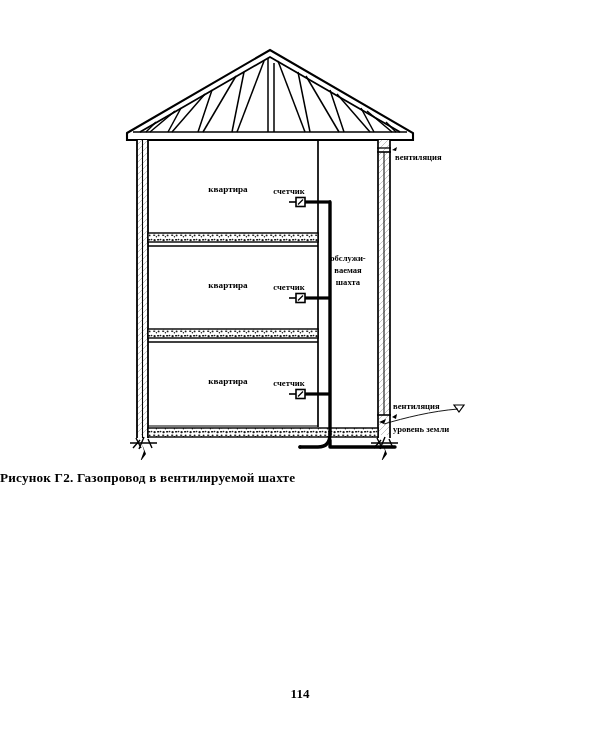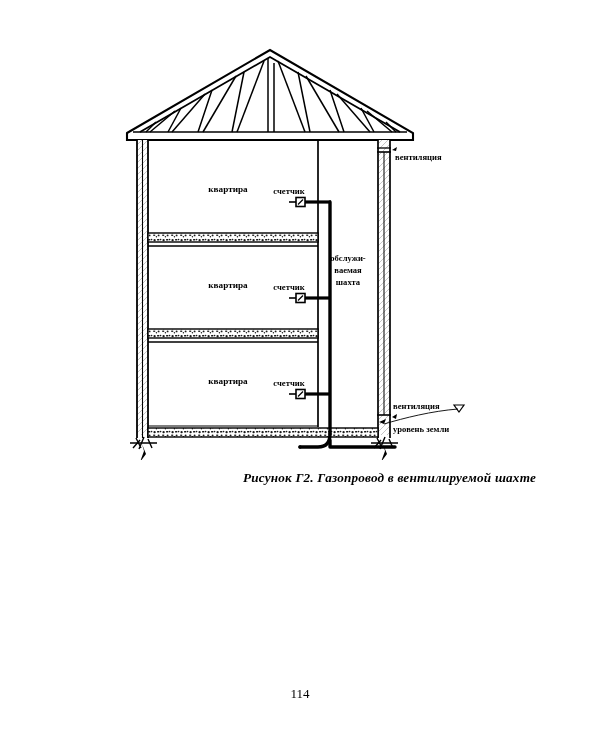--- a/index.html
+++ b/index.html
@@ -37,35 +37,34 @@
     font-weight: bold;
     fill: #000000;
   }
   .t9 { font-size: 9.2px; }
   .t85 { font-size: 8.6px; }
   #caption {
     position: absolute;
     left: 0;
     top: 470px;
     width: 536px;
-    text-align: right;
+    text-align: left;
     font-size: 13.2px;
     font-weight: bold;
     letter-spacing: 0.2px;
     font-family: "Liberation Serif", "DejaVu Serif", serif;
-    font-style: italic;
   }
   #page-number {
     position: absolute;
     left: 0;
     top: 686px;
     width: 600px;
     text-align: center;
     font-size: 13px;
-    font-weight: normal;
+    font-weight: bold;
     font-family: "Liberation Serif", "DejaVu Serif", serif;
   }
 </style>
 </head>
 <body>
 
 <div id="page">
 
   <div id="figure-area">
     <svg id="figure-svg" width="600" height="430" viewBox="0 0 600 430" xmlns="http://www.w3.org/2000/svg">

